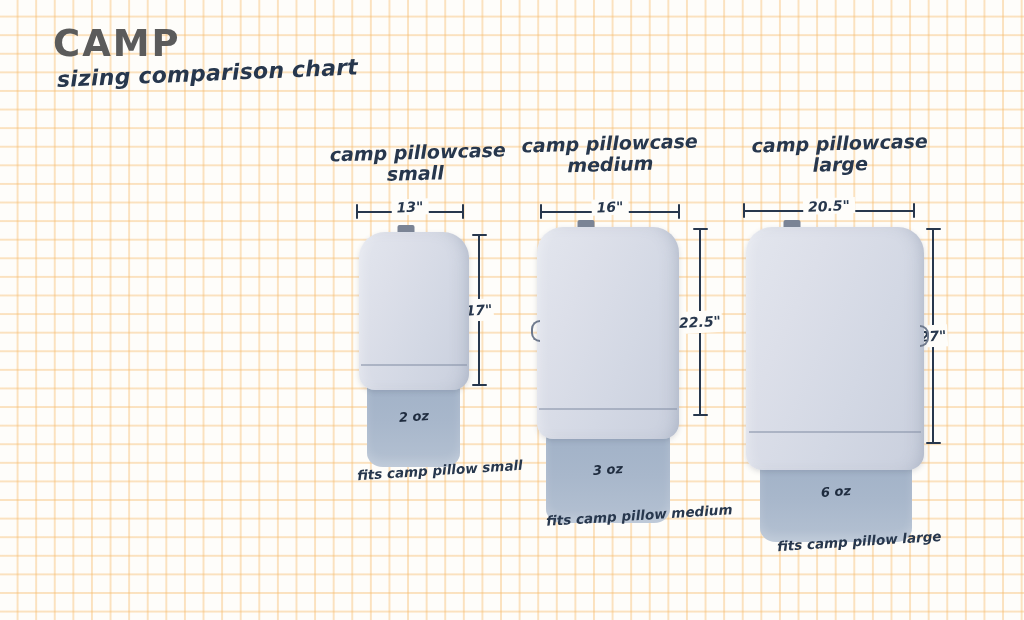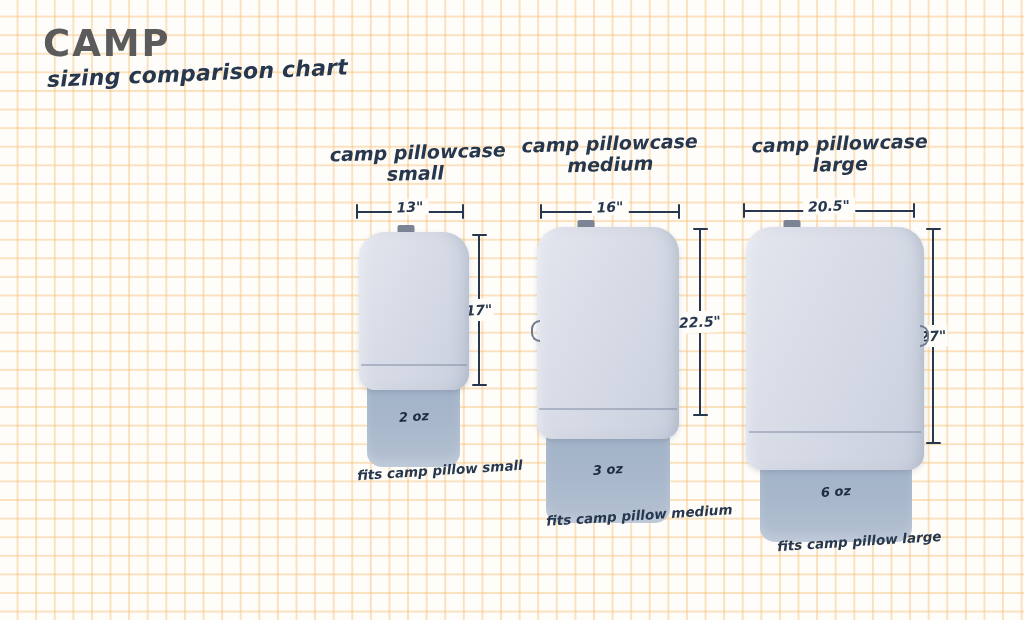--- a/index.html
+++ b/index.html
@@ -21,21 +21,21 @@
       linear-gradient(to right, rgba(247,188,110,0.42) 1.6px, transparent 1.6px),
       linear-gradient(to bottom, rgba(247,188,110,0.42) 1.6px, transparent 1.6px);
     background-size: 18.6px 18.6px;
     background-position: -2px -3px;
     overflow: hidden;
   }
 
   
   .title-block {
     position: absolute;
-    left: 43px;
+    left: 53px;
     top: 26px;
   }
   .title-line {
     font-family: "DejaVu Sans", sans-serif;
     font-weight: bold;
     font-size: 37px;
     letter-spacing: 2.0px;
     line-height: 0.97;
     color: #5b5b5b;
     white-space: nowrap;

